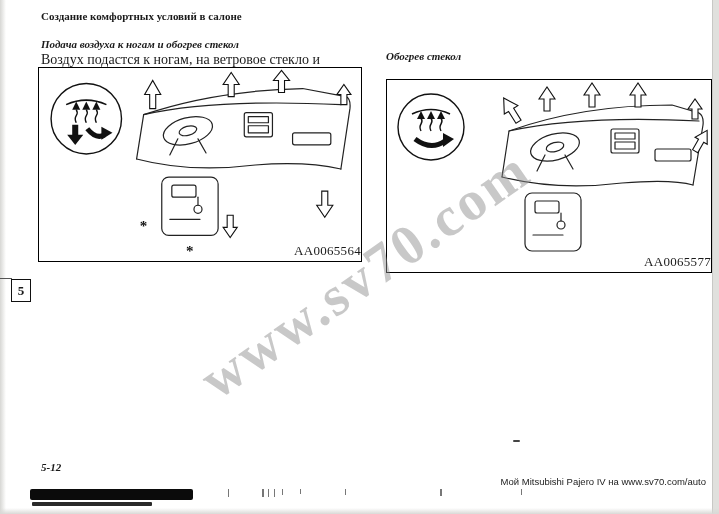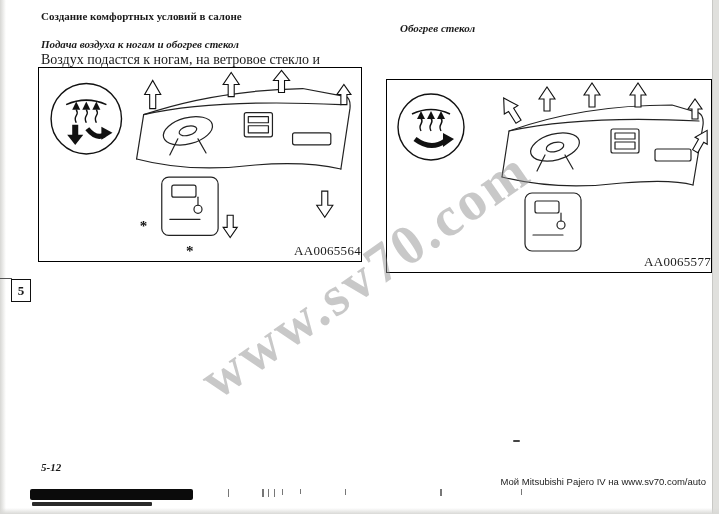--- a/index.html
+++ b/index.html
@@ -99,21 +99,21 @@
         <polygon points="300,36 300,26 296,26 303,16 310,26 306,26 306,36"></polygon>
         <polygon points="281,122 281,136 276,136 284,148 292,136 287,136 287,122"></polygon>
         <polygon points="187,146 187,158 183,158 190,168 197,158 193,158 193,146"></polygon>
       </g>
       <text x="100" y="162" font-size="15" font-weight="bold" fill="#111">*</text>
       <text x="146" y="186" font-size="15" font-weight="bold" fill="#111">*</text>
     </svg>
     <div class="fig-code">AA0065564</div>
   </div>
 
-  <div class="abs sec-title" style="left:386px;top:22px;margin-left:14px;">Обогрев стекол</div>
+  <div class="abs sec-title" style="left:386px;top:50px;">Обогрев стекол</div>
 
   <div class="abs figure" style="left:386px;top:79px;width:324px;height:192px;">
     <svg viewBox="0 0 324 190">
 
       <g>
         <circle cx="44" cy="46" r="33" fill="none" stroke="#111" stroke-width="1.4"></circle>
         <path d="M25 33 Q44 24 63 33" fill="none" stroke="#111" stroke-width="1.6"></path>
         <path d="M34 50 q-2 -4 0 -7 q2 -3 0 -6" fill="none" stroke="#111" stroke-width="1.4"></path>
         <path d="M44 50 q-2 -4 0 -7 q2 -3 0 -6" fill="none" stroke="#111" stroke-width="1.4"></path>
         <path d="M54 50 q-2 -4 0 -7 q2 -3 0 -6" fill="none" stroke="#111" stroke-width="1.4"></path>

